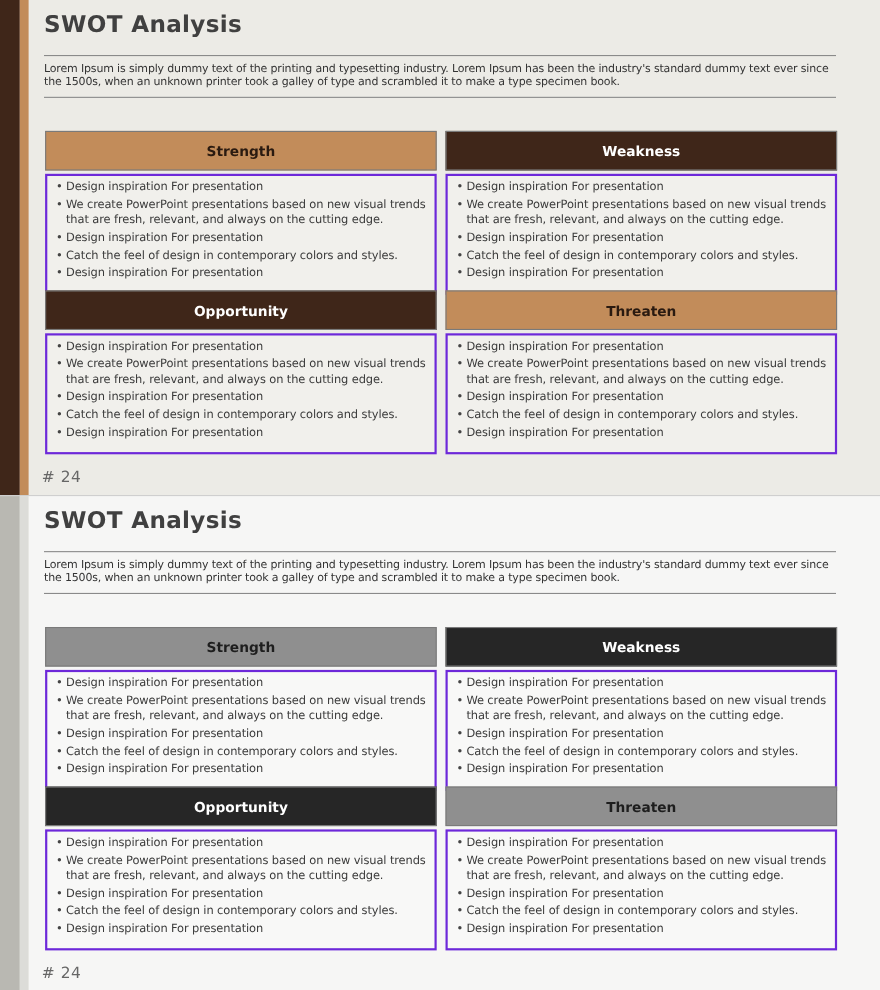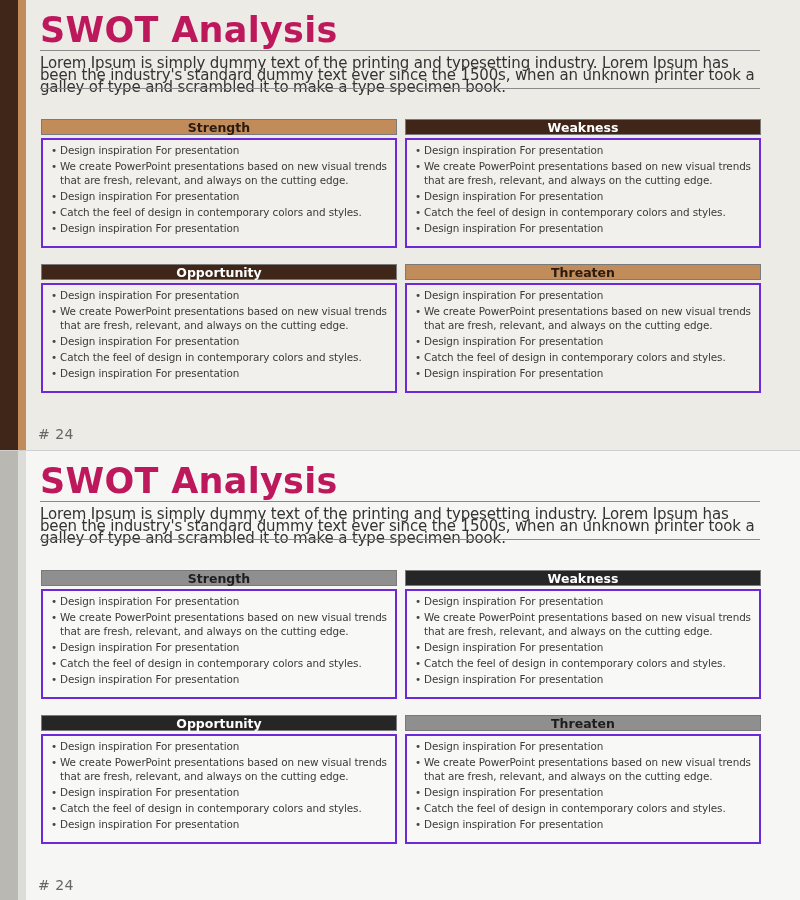--- a/index.html
+++ b/index.html
@@ -3,25 +3,25 @@
 <meta charset="utf-8">
 <style>
   * { box-sizing: border-box; margin: 0; padding: 0; }
   html, body { width: 800px; height: 900px; overflow: hidden; background: #ffffff; }
   body { font-family: "DejaVu Sans", sans-serif; color: #2a2a2a; }
   .slide { position: relative; width: 800px; height: 450px; overflow: hidden; }
   .slide.brown { background: #ecebe6; }
   .slide.gray { background: #f6f6f5; border-top: 1px solid #cfcfcf; }
   .bar1 { position: absolute; left: 0; top: 0; width: 18px; height: 100%; }
   .bar2 { position: absolute; left: 18px; top: 0; width: 8px; height: 100%; }
-  .title { position: absolute; left: 40px; top: 10px; font-size: 35px; font-weight: bold; color: #be185d; letter-spacing: 0.3px; }
+  .title { position: absolute; left: 40px; top: 10px; font-size: 21px; font-weight: bold; color: #404040; letter-spacing: 0.3px; }
   .rule { position: absolute; left: 40px; width: 720px; height: 1px; background: #8a8a8a; }
-  .desc { position: absolute; left: 40px; top: 57px; width: 730px; font-size: 15px; line-height: 12px; color: #333; letter-spacing: -0.15px; }
+  .desc { position: absolute; left: 40px; top: 57px; width: 730px; font-size: 10px; line-height: 12px; color: #333; letter-spacing: -0.15px; }
   .box { position: absolute; width: 356px; }
-  .box .hdr { height: 16px; border: 1px solid #7a7a7a; display: flex; align-items: center; justify-content: center; font-size: 12.5px; font-weight: bold; }
+  .box .hdr { height: 36px; border: 1px solid #7a7a7a; display: flex; align-items: center; justify-content: center; font-size: 12.5px; font-weight: bold; }
   .box .body { margin-top: 3px; border: 2px solid #6d28d9; background: rgba(255,255,255,0.25); padding: 4px 8px 0 8px; height: 110px; }
   .box ul { list-style: none; }
   .box li { position: relative; padding-left: 9px; font-size: 10.4px; line-height: 13.5px; color: #3a3a3a; margin-bottom: 2.5px; letter-spacing: -0.1px; }
   .box li::before { content: "•"; position: absolute; left: 0; top: 0; color: #444; }
   .pagenum { position: absolute; left: 38px; top: 426px; font-size: 14px; color: #666; letter-spacing: 0.5px; }
 </style>
 </head>
 <body>
 
 <div id="root">

